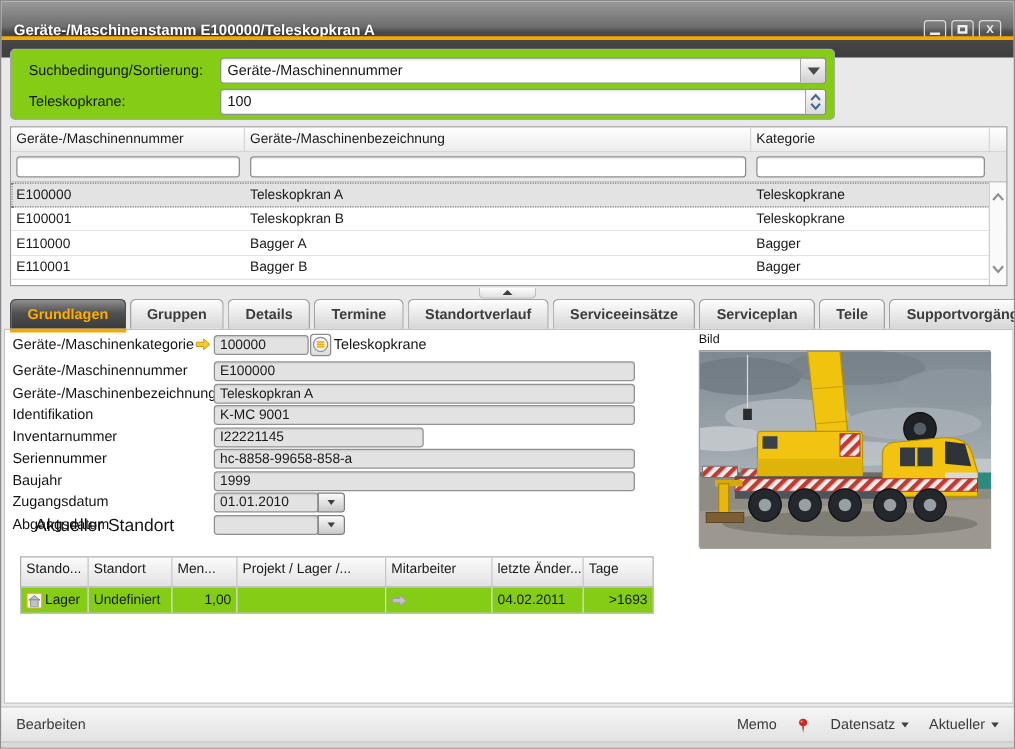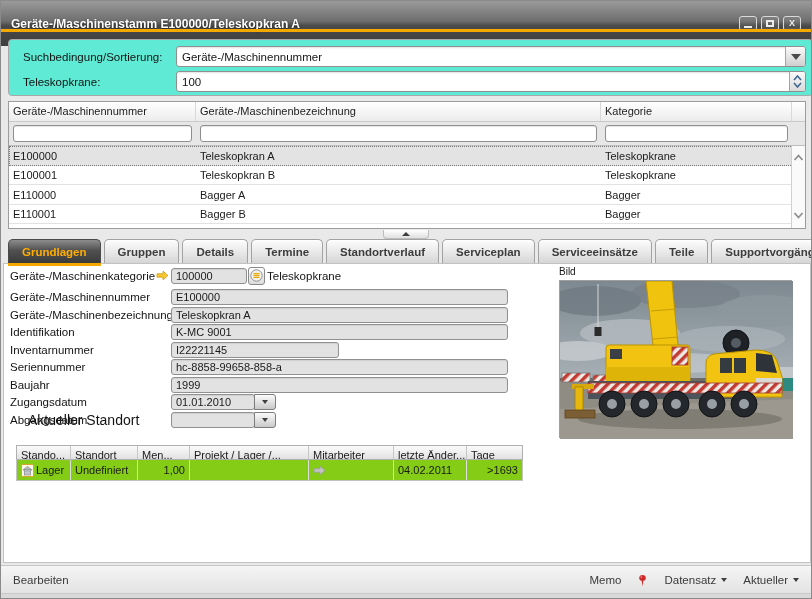--- a/index.html
+++ b/index.html
@@ -14,22 +14,22 @@
   .titlebar .title { color:#fff; font-size:12px; font-weight:bold; text-shadow:0 1px 2px rgba(0,0,0,.6); }
   .winbtns { margin-left:auto; display:flex; gap:4px; }
   .winbtn { width:18px; height:15px; border:1px solid #d9d9d9; border-radius:3px; color:#ededed;
     font-size:9px; font-weight:bold; display:flex; align-items:center; justify-content:center;
     background:rgba(255,255,255,.06); line-height:1; }
   .glyph-min { width:8px; height:2px; background:#ececec; margin-top:6px; }
   .glyph-max { width:8px; height:7px; border:2px solid #ececec; }
   .accent { position:absolute; top:28px; left:0; width:100%; height:3px; background:#f5a800; }
 
   
-  .searchpanel { position:absolute; left:7px; top:38px; width:805px; height:57px;
-    border:1px solid #a8a8a8; border-radius:4px; background:#5eead4; padding:6px 6px 0 14px; }
+  .searchpanel { position:absolute; left:7px; top:38px; width:660px; height:57px;
+    border:1px solid #a8a8a8; border-radius:4px; background:#84cc16; padding:6px 6px 0 14px; }
   .srow { display:flex; align-items:center; height:21px; margin-bottom:4px; }
   .slabel { width:153px; flex:none; font-size:11.5px; color:#141414; }
   .combo { flex:1; height:21px; background:#fff; border:1px solid #8f8f8f; border-radius:3px;
     display:flex; align-items:center; position:relative; box-shadow:inset 0 1px 2px rgba(0,0,0,.12); }
   .combo .val { font-size:11.5px; color:#141414; padding-left:5px; flex:1; }
   .combobtn { width:20px; height:100%; border-left:1px solid #a5a5a5; border-radius:0 2px 2px 0;
     background:linear-gradient(#fafafa,#d0d0d0); display:flex; align-items:center; justify-content:center; }
   .tri-down { width:0; height:0; border-left:5px solid transparent; border-right:5px solid transparent;
     border-top:6px solid #4a4a4a; }
   .tri-down.small { border-left-width:3.5px; border-right-width:3.5px; border-top-width:4px; border-top-color:#3f3f3f; }
@@ -90,21 +90,21 @@
   .dwrap { display:flex; align-items:stretch; }
   .dbtn { width:22px; height:16px; margin-left:-1px; border:1px solid #7d7d7d; border-radius:0 3px 3px 0;
     background:linear-gradient(#fbfbfb,#c9c9c9); display:flex; align-items:center; justify-content:center; }
 
   .bildlabel { position:absolute; left:555px; top:2px; font-size:10px; color:#141414; }
   .bild { position:absolute; left:555px; top:16px; width:233px; height:158px; border:1px solid #9f9f9f; }
   .bild svg { display:block; }
 
   .stlabel { position:absolute; left:6px; top:148px; font-size:14px; color:#141414;margin-left:18px; }
   .stable { position:absolute; left:12px; top:181px; font-size:11px; color:#1a1a1a; }
-  .sthead { display:flex; height:15px; background:linear-gradient(#fbfbfb,#e2e2e2);
+  .sthead { display:flex; height:25px; background:linear-gradient(#fbfbfb,#e2e2e2);
     border:1px solid #b0b0b0; }
   .sthead .shc { padding:2.5px 4px; border-right:1px solid #c6c6c6; white-space:nowrap; overflow:hidden; flex:none; }
   .sthead .shc:last-child { border-right:none; }
   .strow { display:flex; height:21px; border:1px solid #c2c2c2; border-top:none; background:#84cc16; }
   .strow .sc { padding:0 4px; border-right:1px solid #dcdcdc; display:flex; align-items:center;
     gap:2px; white-space:nowrap; overflow:hidden; flex:none; }
   .strow .sc:last-child { border-right:none; }
   .sc.right, .shc.right { justify-content:flex-end; text-align:right; }
 
   
@@ -217,22 +217,22 @@
   <div class="splitter">
     <span class="tri-up"></span>
   </div>
 
   <div class="tabbar">
       <div class="tab active">Grundlagen</div>
       <div class="tab">Gruppen</div>
       <div class="tab">Details</div>
       <div class="tab">Termine</div>
       <div class="tab">Standortverlauf</div>
+      <div class="tab">Serviceeinsätze</div>
       <div class="tab">Serviceplan</div>
-      <div class="tab">Serviceeinsätze</div>
       <div class="tab">Teile</div>
       <div class="tab">Supportvorgänge</div>
     </div>
 
   <div class="content">
     <div class="formarea">
         <div class="frow first">
           <div class="flabel">Geräte-/Maschinenkategorie</div>
           <span class="linkarrow">
             <svg width="13" height="11" viewBox="0 0 13 11">

